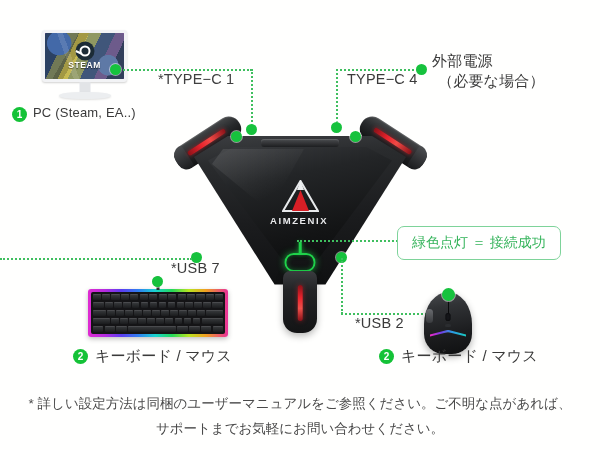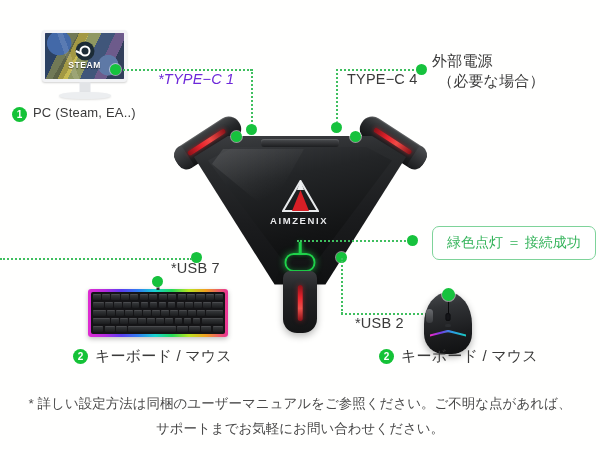--- a/index.html
+++ b/index.html
@@ -21,21 +21,21 @@
   .node{position:absolute;width:11px;height:11px;border-radius:50%;
         background:#16c23d;box-shadow:0 0 0 1px rgba(255,255,255,.5);}
 
   
   .numbadge{position:absolute;width:15px;height:15px;border-radius:50%;
     background:#14c237;color:#fff;font-size:10px;font-weight:bold;
     display:flex;align-items:center;justify-content:center;line-height:1;}
 
   
   .lbl{position:absolute;white-space:nowrap;color:#3a3a3a;font-size:14.5px;letter-spacing:.2px;}
-  .lbl-green{color:#6d28d9;font-style:italic;}
+  .lbl-green{color:#404040;}
   .jp{font-size:14px;color:#3a3a3a;}
 
   
   .pill{position:absolute;border:1.4px solid #7ed39a;border-radius:7px;
     background:#fff;color:#36b45c;font-size:14px;padding:7px 14px;white-space:nowrap;}
 
   
   .footer{position:absolute;left:0;width:600px;text-align:center;color:#4a4a4a;
     font-size:13.5px;line-height:25px;}
 
@@ -236,21 +236,21 @@
 
   <div class="node" style="left:231px;top:131px;"></div>
   <div class="node" style="left:350px;top:131px;"></div>
 
   <div class="node" style="left:191px;top:252px;"></div>
   <div class="dot-h" style="left:0px;top:258px;width:192px;"></div>
   <div class="lbl" style="left:171px;top:260px;">*USB 7</div>
 
   <div class="dot-h" style="left:297px;top:240px;width:116px;"></div>
   <div class="node" style="left:407px;top:235px;"></div>
-  <div class="pill" style="left:397px;top:226px;margin-left:35px;">緑色点灯 ＝ 接続成功</div>
+  <div class="pill" style="left:397px;top:226px;">緑色点灯 ＝ 接続成功</div>
 
   <div class="node" style="left:336px;top:252px;"></div>
   <div class="dot-v" style="left:341px;top:258px;height:56px;"></div>
   <div class="dot-h" style="left:341px;top:313px;width:118px;"></div>
   <div class="lbl" style="left:355px;top:315px;">*USB 2</div>
 
   <div class="kbd">
     <div class="kbd-plug"></div>
     <div class="kbd-inner">
       <div class="krow r1">

